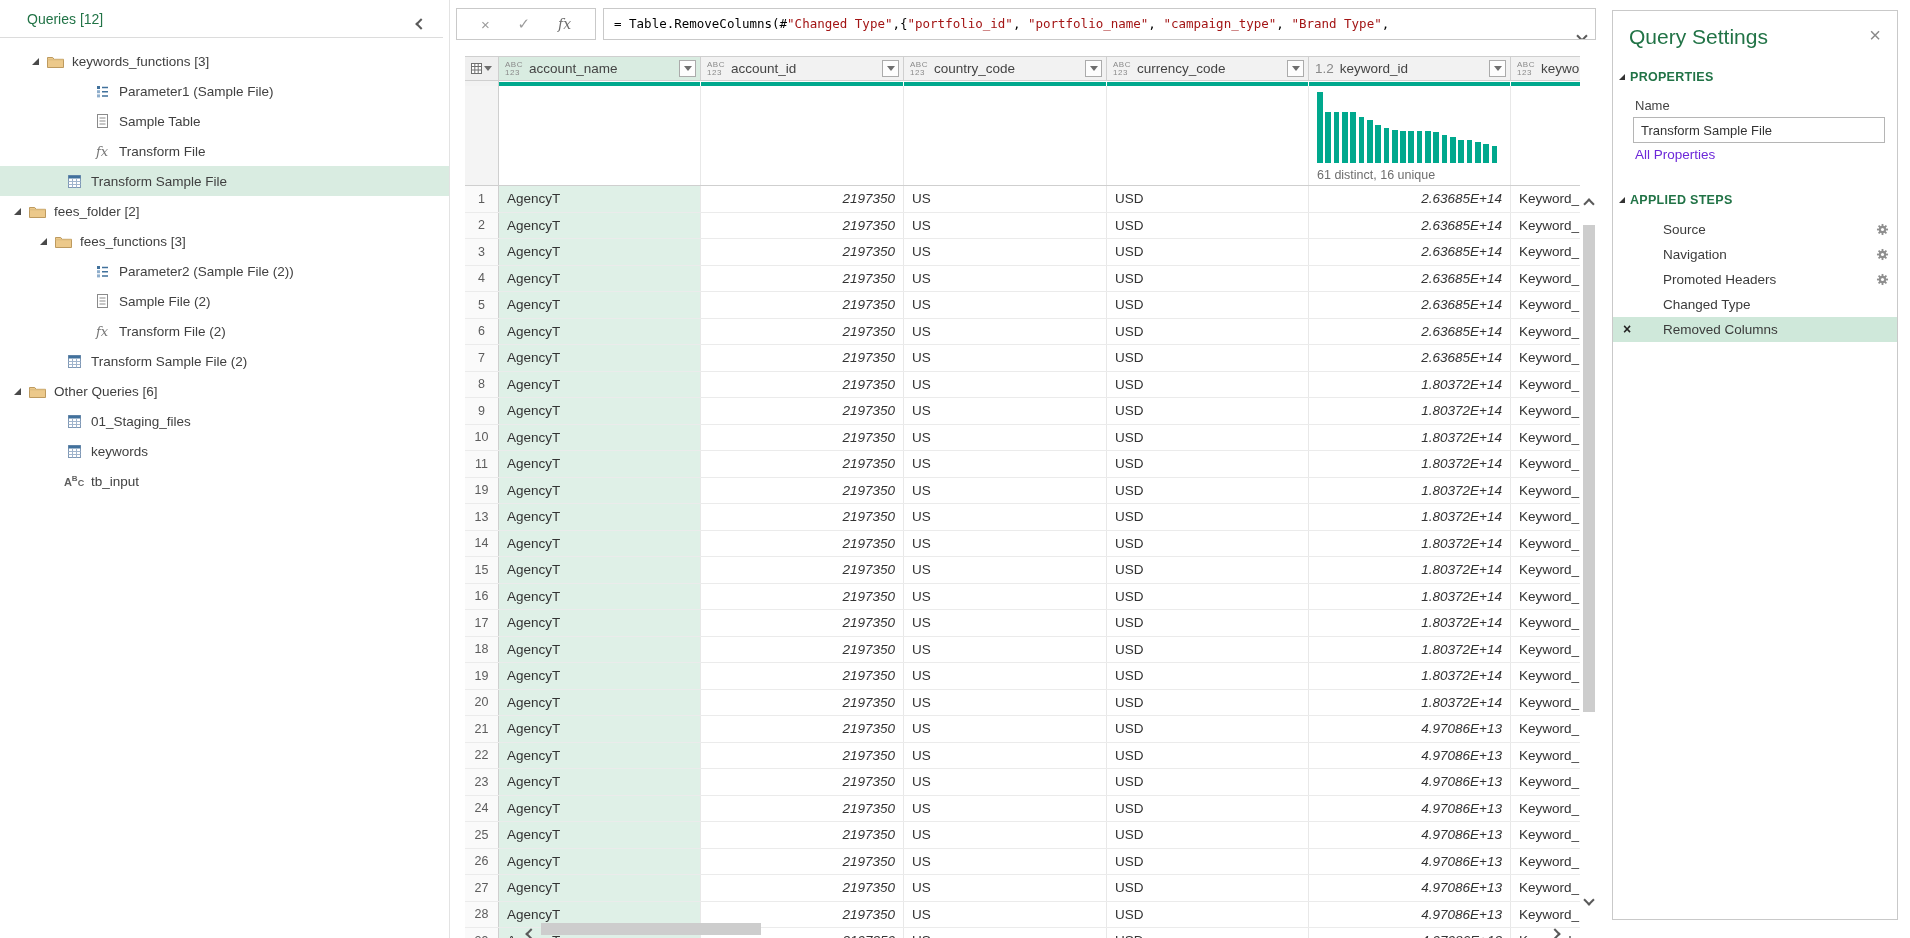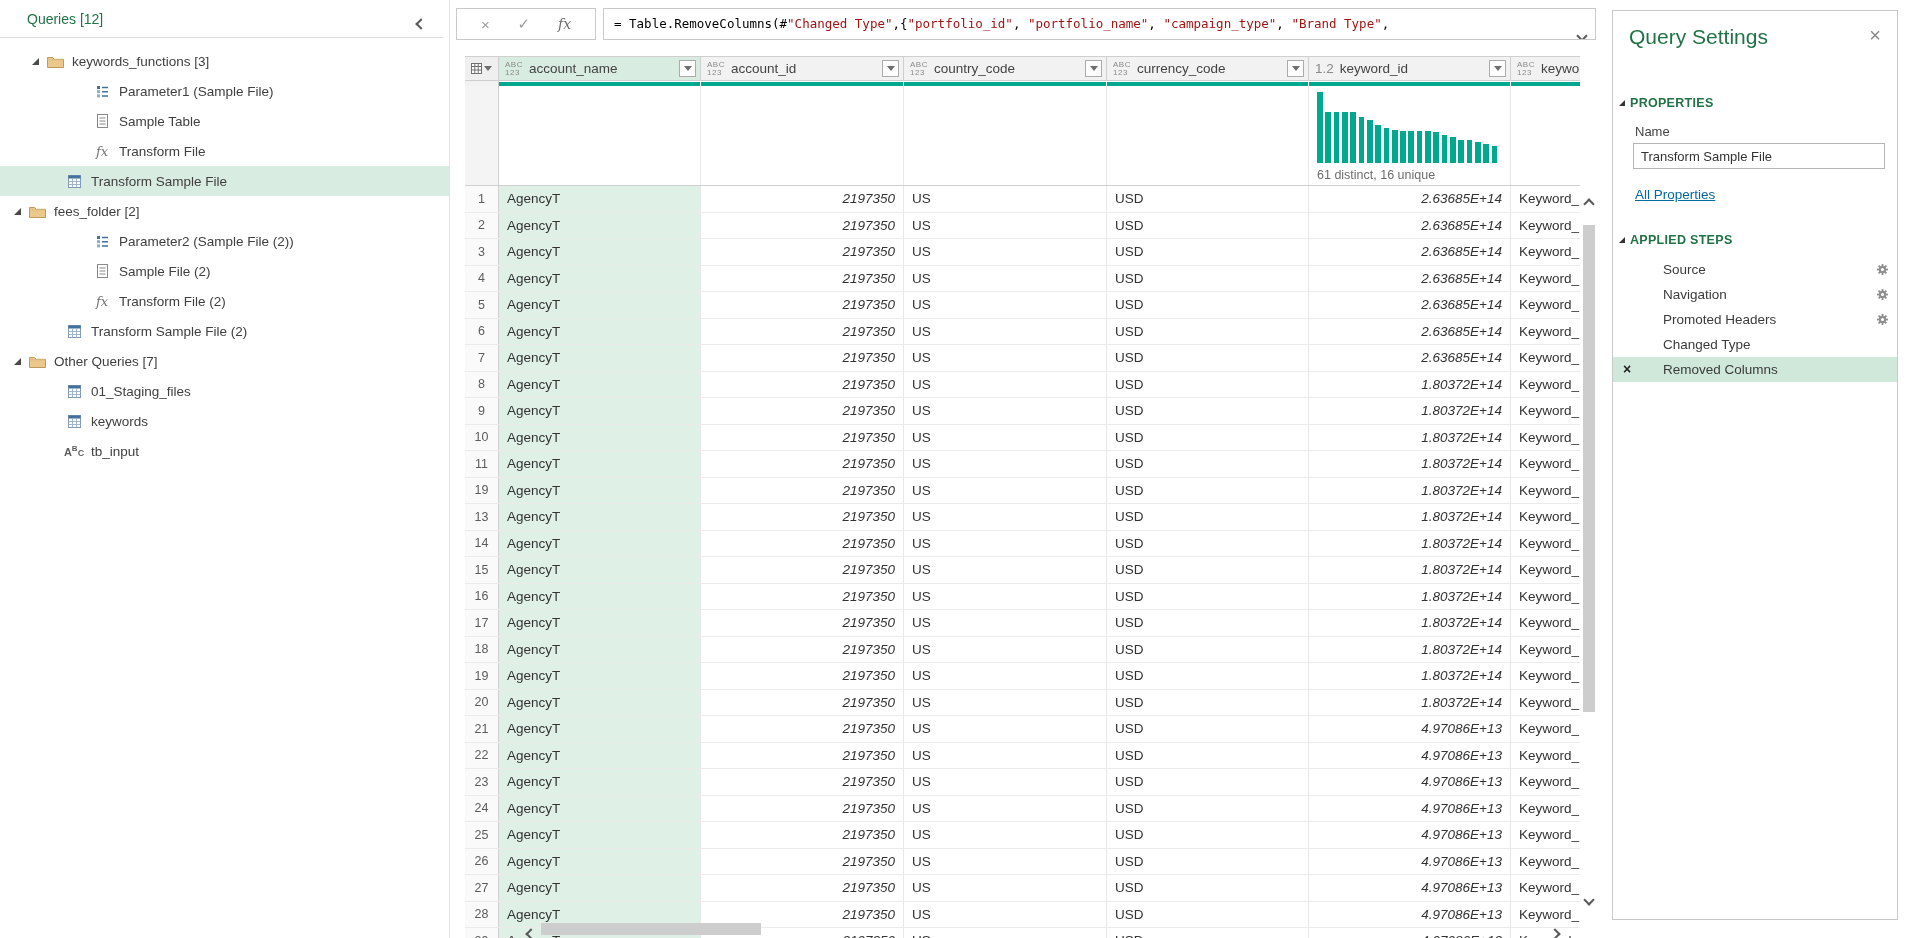--- a/index.html
+++ b/index.html
@@ -82,25 +82,25 @@
   .hthumb{position:absolute;left:76px;top:1px;width:220px;height:12px;background:#cdcdcd;cursor:grab;pointer-events:auto;}
 
   
   .settings{position:absolute;left:1600px;top:0;width:310px;height:938px;background:#fff;}
   .qs-box{position:absolute;left:12px;top:10px;width:286px;height:910px;border:1px solid #c9c9c9;background:#fff;}
   .qs-title{position:relative;margin:14px 14px 0 16px;font-size:21px;color:#217346;font-weight:400;}
   .qs-close{position:absolute;right:2px;top:0px;color:#8a8a8a;font-size:20px;line-height:20px;cursor:pointer;}
   .sec{display:flex;align-items:center;margin:0 0 0 6px;cursor:pointer;}
   .sec .tri{border-bottom-color:#333;margin-right:5px;border-left-width:6px;border-bottom-width:6px;}
   .sec .sectxt{color:#217346;font-weight:bold;font-size:12.5px;letter-spacing:.3px;}
-  .sec.props{margin-top:47px;}
+  .sec.props{margin-top:21px;}
   .sec.steps{margin-top:30px;}
   .qs-namelab{margin:14px 0 4px 22px;font-size:13px;color:#444;}
   .qs-input{display:block;margin:0 14px 0 20px;width:252px;height:26px;border:1px solid #b5b5b5;font-size:13px;color:#333;padding:0 7px;font-family:"Liberation Sans",sans-serif;}
-  .qs-link{margin:18px 0 0 22px;font-size:13.5px;color:#0369a1;cursor:pointer;display:inline-block;text-decoration:underline;}
+  .qs-link{margin:4px 0 0 22px;font-size:13.5px;color:#6d28d9;cursor:pointer;display:inline-block;}
   .steps-list{margin-top:10px;}
   .step{position:relative;height:25px;display:flex;align-items:center;padding-left:50px;font-size:13.5px;color:#3b3b3b;cursor:pointer;}
   .step.sel{background:#cfe8da;}
   .step .del{position:absolute;left:10px;top:4px;font-weight:bold;color:#222;font-size:14px;line-height:16px;cursor:pointer;}
   .step .gear{position:absolute;right:8px;top:6px;cursor:pointer;}
 </style>
 </head>
 <body>
 
 <div class="app">
@@ -160,20 +160,30 @@
         <div class="titem" style="padding-left:14px">
           <span class="tri"></span>
           <span class="ticon">
             <svg width="17" height="13" viewBox="0 0 17 13">
               <path d="M.5 2.5h5.2l1.4 1.8h9.4v8.2H.5z" fill="#ECC98B" stroke="#BD9A5F"></path>
               <path d="M.5 4.8h16" stroke="#DBB97E"></path>
             </svg>
           </span>
           <span class="tlabel">fees_folder [2]</span>
         </div>
+        <div class="titem" style="padding-left:40px">
+          <span class="tri"></span>
+          <span class="ticon">
+            <svg width="17" height="13" viewBox="0 0 17 13">
+              <path d="M.5 2.5h5.2l1.4 1.8h9.4v8.2H.5z" fill="#ECC98B" stroke="#BD9A5F"></path>
+              <path d="M.5 4.8h16" stroke="#DBB97E"></path>
+            </svg>
+          </span>
+          <span class="tlabel">fees_functions [3]</span>
+        </div>
         <div class="titem" style="padding-left:92px">
           <span class="ticon">
             <svg width="13" height="13" viewBox="0 0 13 13">
               <rect x="1" y="1" width="3" height="3" fill="#41719c"></rect>
               <rect x="1" y="5.2" width="3" height="3" fill="#8faecc"></rect>
               <rect x="1" y="9.4" width="3" height="3" fill="#8faecc"></rect>
               <path d="M6 2.5h6M6 6.7h6M6 10.9h6" stroke="#41719c" stroke-width="1.5"></path>
             </svg>
           </span>
           <span class="tlabel">Parameter2 (Sample File (2))</span>
@@ -204,21 +214,21 @@
           <span class="tlabel">Transform Sample File (2)</span>
         </div>
         <div class="titem" style="padding-left:14px">
           <span class="tri"></span>
           <span class="ticon">
             <svg width="17" height="13" viewBox="0 0 17 13">
               <path d="M.5 2.5h5.2l1.4 1.8h9.4v8.2H.5z" fill="#ECC98B" stroke="#BD9A5F"></path>
               <path d="M.5 4.8h16" stroke="#DBB97E"></path>
             </svg>
           </span>
-          <span class="tlabel">Other Queries [7]</span>
+          <span class="tlabel">Other Queries [6]</span>
         </div>
         <div class="titem" style="padding-left:64px">
           <span class="ticon">
             <svg width="13" height="13" viewBox="0 0 13 13">
               <rect x=".5" y=".5" width="12" height="12" fill="#fff" stroke="#7f98b5"></rect>
               <rect x=".5" y=".5" width="12" height="3" fill="#41719c"></rect>
               <path d="M.5 6.5h12M.5 9.5h12M4.5 3.5v9M8.5 3.5v9" stroke="#a0b4cc" fill="none"></path>
             </svg>
           </span>
           <span class="tlabel">01_Staging_files</span>

